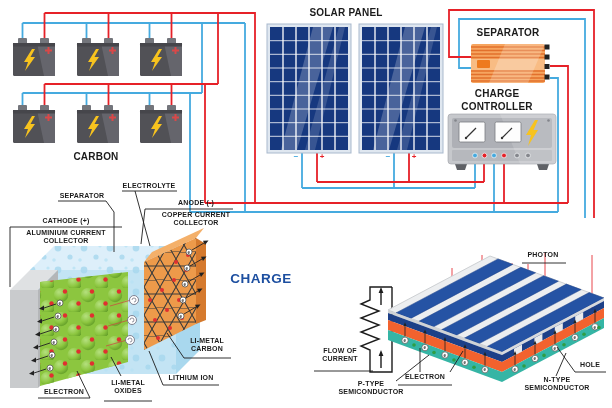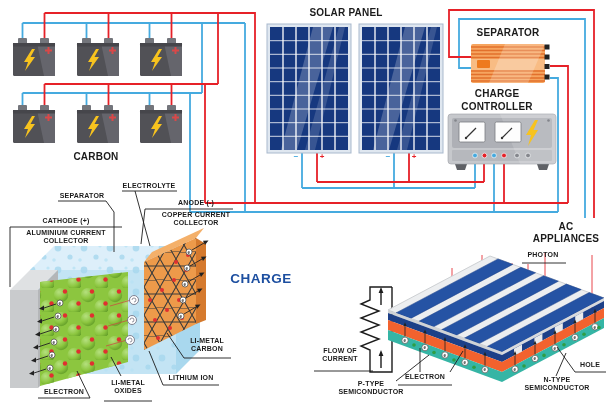--- a/index.html
+++ b/index.html
@@ -388,21 +388,20 @@
       <path d="M575,372 H606 M575,372 L557,347"></path>
     </g>
   </g>
 </svg>
 
 <div class="lbl s10" style="left:96px;top:151px">CARBON</div>
 <div class="lbl s10" style="left:346px;top:7px">SOLAR PANEL</div>
 <div class="lbl s10" style="left:508px;top:27px">SEPARATOR</div>
 <div class="lbl s10" style="left:497px;top:88px;line-height:1.25">CHARGE
 CONTROLLER</div>
-<div class="lbl s10" style="left:566px;top:221px">AC APPLIANCES</div>
 
 <div class="lbl term" style="left:296px;top:152px;color:var(--wire-blue)">−</div>
 <div class="lbl term" style="left:322px;top:152px;color:var(--wire-red)">+</div>
 <div class="lbl term" style="left:388px;top:152px;color:var(--wire-blue)">−</div>
 <div class="lbl term" style="left:414px;top:152px;color:var(--wire-red)">+</div>
 
 <div class="lbl s7" style="left:82px;top:192px">SEPARATOR</div>
 <div class="lbl s7" style="left:149px;top:182px">ELECTROLYTE</div>
 <div class="lbl s7" style="left:66px;top:217px">CATHODE (+)</div>
 <div class="lbl s7" style="left:66px;top:229px">ALUMINIUM CURRENT

